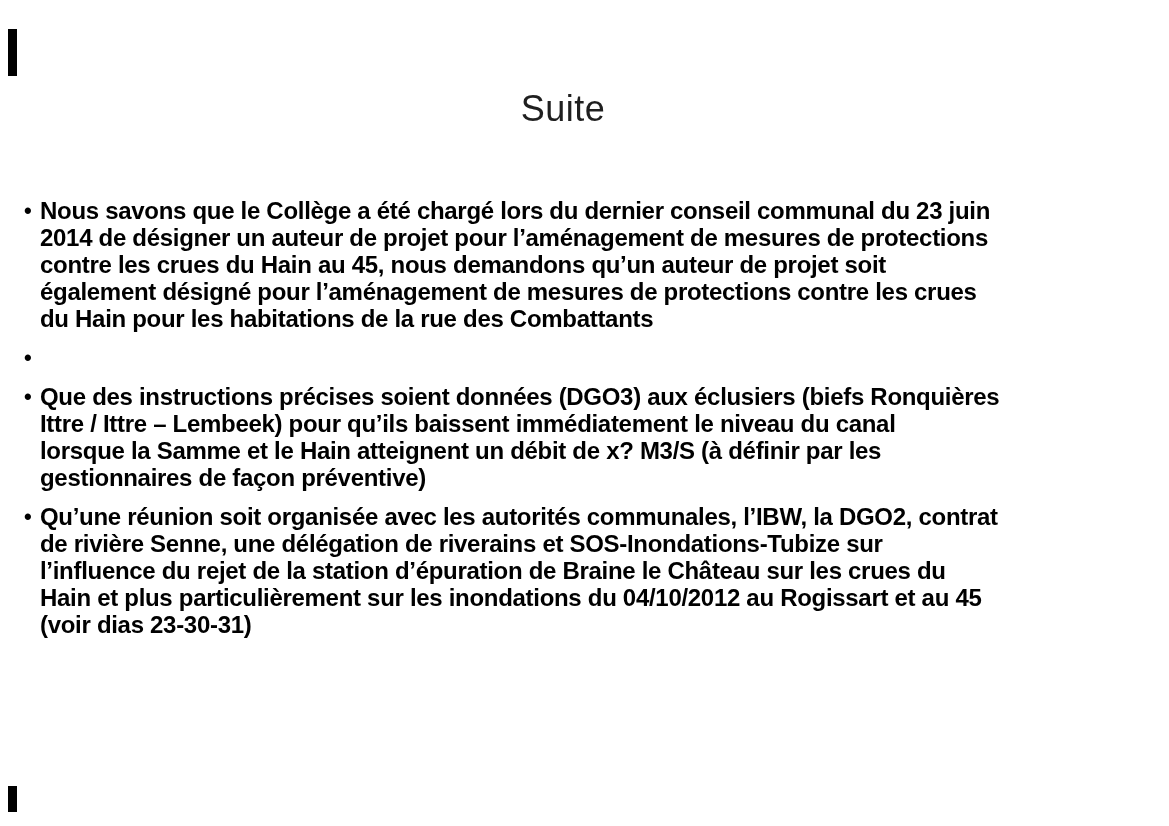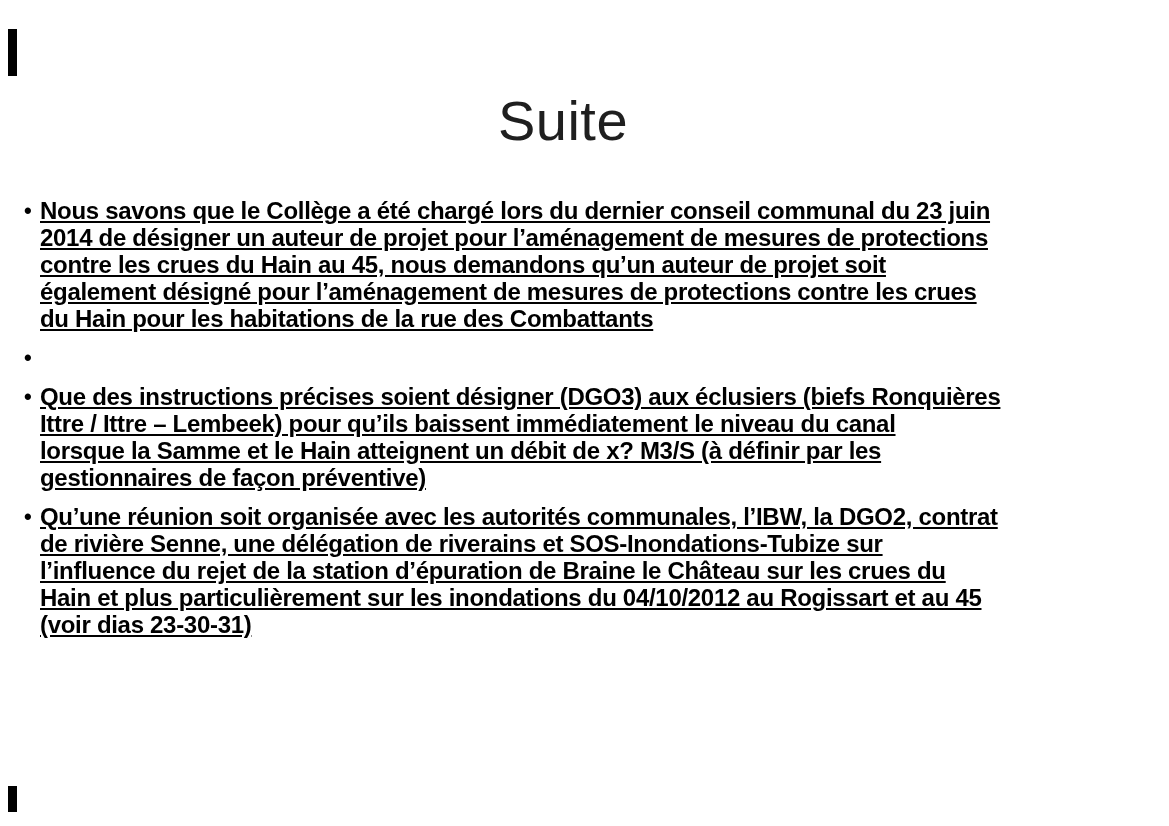--- a/index.html
+++ b/index.html
@@ -19,21 +19,21 @@
   }
   .artifact-mark.top { top: 29px; height: 47px; }
   .artifact-mark.bottom { top: 786px; height: 26px; }
   .slide-title {
     position: absolute;
     top: 88px;
     left: 0;
     width: 1126px;
     margin: 0;
     text-align: center;
-    font-size: 56px;
+    font-size: 36px;
     font-weight: 400;
     letter-spacing: 0.5px;
     color: #1f1f1f;
   }
   .bullet-list {
     position: absolute;
     top: 197px;
     left: 24px;
     width: 1145px;
   }
@@ -48,21 +48,20 @@
     letter-spacing: -0.3px;
   }
   .bullet-dot {
     flex: 0 0 16px;
     width: 16px;
     font-size: 22px;
     line-height: 27px;
   }
   .bullet-text {
     white-space: pre;
-    text-decoration: underline;
   }
 </style>
 </head>
 <body>
 
 <div class="slide">
 
   <div class="artifact-mark top"></div>
 
   <h1 class="slide-title">Suite</h1>
@@ -77,21 +76,21 @@
 également désigné pour l’aménagement de mesures de protections contre les crues
 du Hain pour les habitations de la rue des Combattants</div>
     </div>
 
     <div class="bullet-item">
       <span class="bullet-dot">•</span>
     </div>
 
     <div class="bullet-item">
       <span class="bullet-dot">•</span>
-      <div class="bullet-text">Que des instructions précises soient désigner (DGO3) aux éclusiers (biefs Ronquières
+      <div class="bullet-text">Que des instructions précises soient données (DGO3) aux éclusiers (biefs Ronquières
 Ittre / Ittre – Lembeek) pour qu’ils baissent immédiatement le niveau du canal
 lorsque la Samme et le Hain atteignent un débit de x? M3/S (à définir par les
 gestionnaires de façon préventive)</div>
     </div>
 
     <div class="bullet-item">
       <span class="bullet-dot">•</span>
       <div class="bullet-text">Qu’une réunion soit organisée avec les autorités communales, l’IBW, la DGO2, contrat
 de rivière Senne, une délégation de riverains et SOS-Inondations-Tubize sur
 l’influence du rejet de la station d’épuration de Braine le Château sur les crues du

